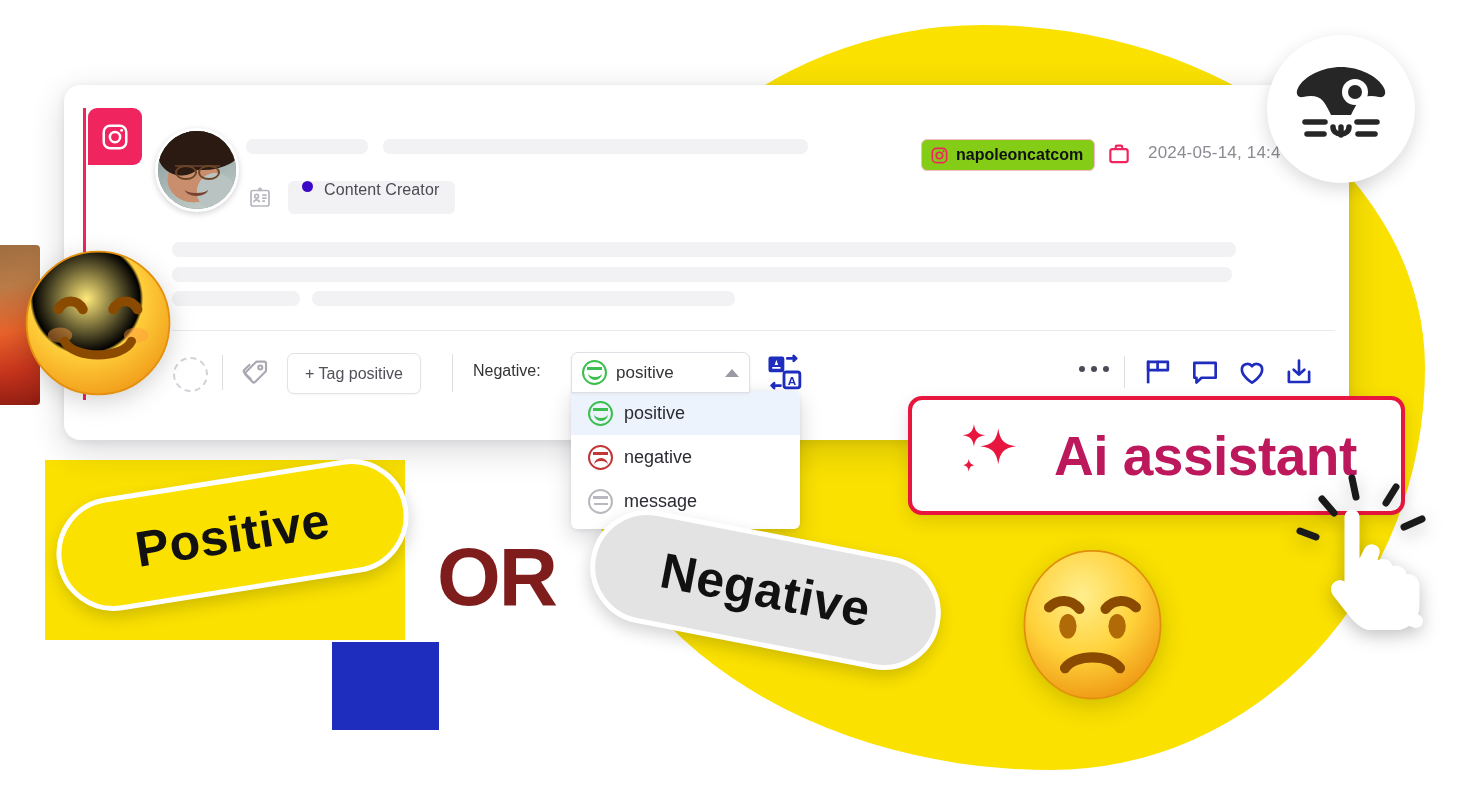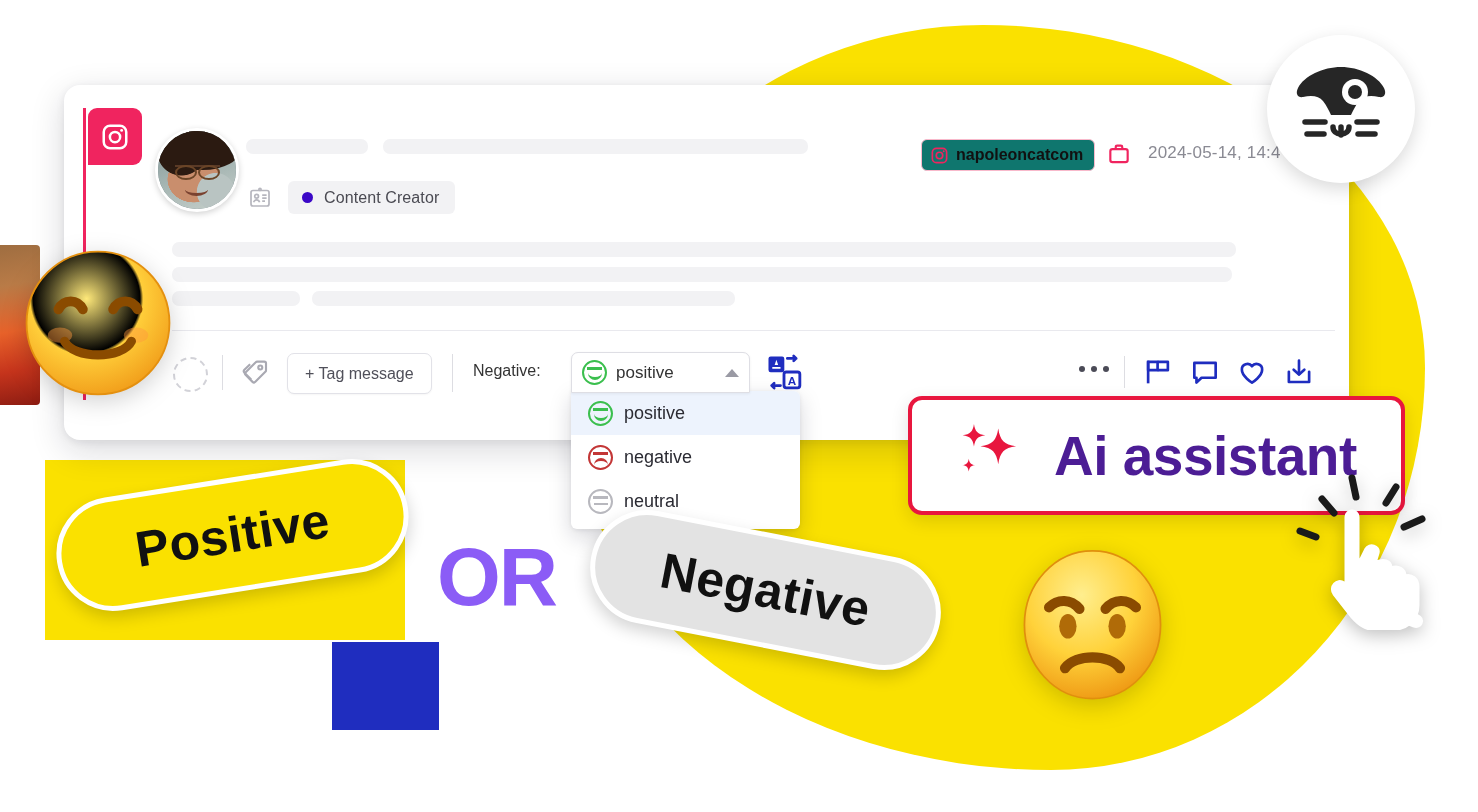--- a/index.html
+++ b/index.html
@@ -154,21 +154,21 @@
   }
   .role-chip {
     position: absolute;
     left: 288px;
     top: 181px;
     height: 33px;
     padding: 0 16px 0 14px;
     background: #F2F2F4;
     border-radius: 6px;
     display: flex;
-    align-items: center;
+    align-items: flex-start;
     gap: 11px;
     z-index: 7;
   }
   .role-dot {
     width: 11px; height: 11px; border-radius: 50%;
     background: #3B08C7;
   }
   .role-text {
     font-size: 16px;
     color: #4a4a52;
@@ -177,21 +177,21 @@
   }
 
   .handle-chip {
     position: absolute;
     left: 921px;
     top: 139px;
     height: 30px;
     padding: 0 11px 0 8px;
     border: 1px solid #F8B9CB;
     border-radius: 6px;
-    background: #0f766e;
+    background: #84cc16;
     display: flex;
     align-items: center;
     gap: 7px;
     z-index: 9;
   }
   .handle-chip .txt {
     font-size: 16px;
     font-weight: 700;
     color: #111;
     white-space: nowrap;
@@ -400,21 +400,21 @@
     background: #E3E3E3;
     transform: rotate(11deg);
     font-size: 50px;
     letter-spacing: .5px;
   }
   #or-text {
     position: absolute;
     left: 437px; top: 530px;
     font-size: 82px;
     font-weight: 800;
-    color: #8b5cf6;
+    color: #7f1d1d;
     letter-spacing: -2px;
     z-index: 13;
   }
 
   
   #ai-badge {
     position: absolute;
     left: 908px; top: 396px;
     width: 497px; height: 119px;
     background: #fff;
@@ -424,21 +424,21 @@
     align-items: center;
     gap: 28px;
     padding-left: 40px;
     box-sizing: border-box;
     z-index: 15;
     box-shadow: 0 6px 18px rgba(0,0,0,.12);
   }
   #ai-badge .ai-text {
     font-size: 55px;
     font-weight: 700;
-    color: #4c1d95;
+    color: #be185d;
     letter-spacing: -.5px;
     white-space: nowrap;
   }
 
   
   #cursor-hand {
     position: absolute;
     left: 1294px; top: 465px;
     width: 160px; height: 165px;
     z-index: 17;
@@ -531,21 +531,21 @@
   <div class="vsep" style="left:222px;top:355px;height:35px;"></div>
 
   <div class="tag-icon">
     <svg width="32" height="32" viewBox="0 0 24 24" fill="none" stroke="#A9A9B2" stroke-width="1.6">
       <path d="M4.3 12.2 11.8 4.7a1.6 1.6 0 0 1 1.1-.5h5.3a1.3 1.3 0 0 1 1.3 1.3v5.3c0 .4-.2.8-.5 1.1l-7.5 7.5a1.5 1.5 0 0 1-2.1 0l-5.1-5.1a1.5 1.5 0 0 1 0-2.1z"></path>
       <circle cx="15.2" cy="8.6" r="1.5"></circle>
       <path d="M7.6 6.1 3.3 10.4a1.5 1.5 0 0 0 0 2.1l5.1 5.1"></path>
     </svg>
   </div>
 
-  <div class="tag-btn">+ Tag message</div>
+  <div class="tag-btn">+ Tag positive</div>
 
   <div class="vsep" style="left:452px;top:354px;height:38px;"></div>
 
   <div class="sentiment-label">Negative:</div>
 
   <div class="sel-box">
     <span class="smiley c-green"></span>
     <span class="lbl">positive</span>
     <span class="caret"></span>
   </div>
@@ -554,21 +554,21 @@
     <div class="dd-item sel">
       <span class="smiley c-green"></span>
       <span>positive</span>
     </div>
     <div class="dd-item">
       <span class="smiley sad c-red"></span>
       <span>negative</span>
     </div>
     <div class="dd-item">
       <span class="smiley flat c-gray"></span>
-      <span>neutral</span>
+      <span>message</span>
     </div>
   </div>
 
   <div class="vsep" style="left:747px;top:354px;height:38px;"></div>
 
   <div class="translate-icon">
     <svg width="38" height="38" viewBox="0 0 24 24">
       <rect x="2.2" y="2.2" width="10" height="10" rx="1.4" fill="#1F2DBF"></rect>
       <path d="M7.2 4.3l1.1 3.3h-2.2z" fill="#fff"></path>
       <path d="M4.6 9.4h5.2" stroke="#fff" stroke-width="1.1"></path>

